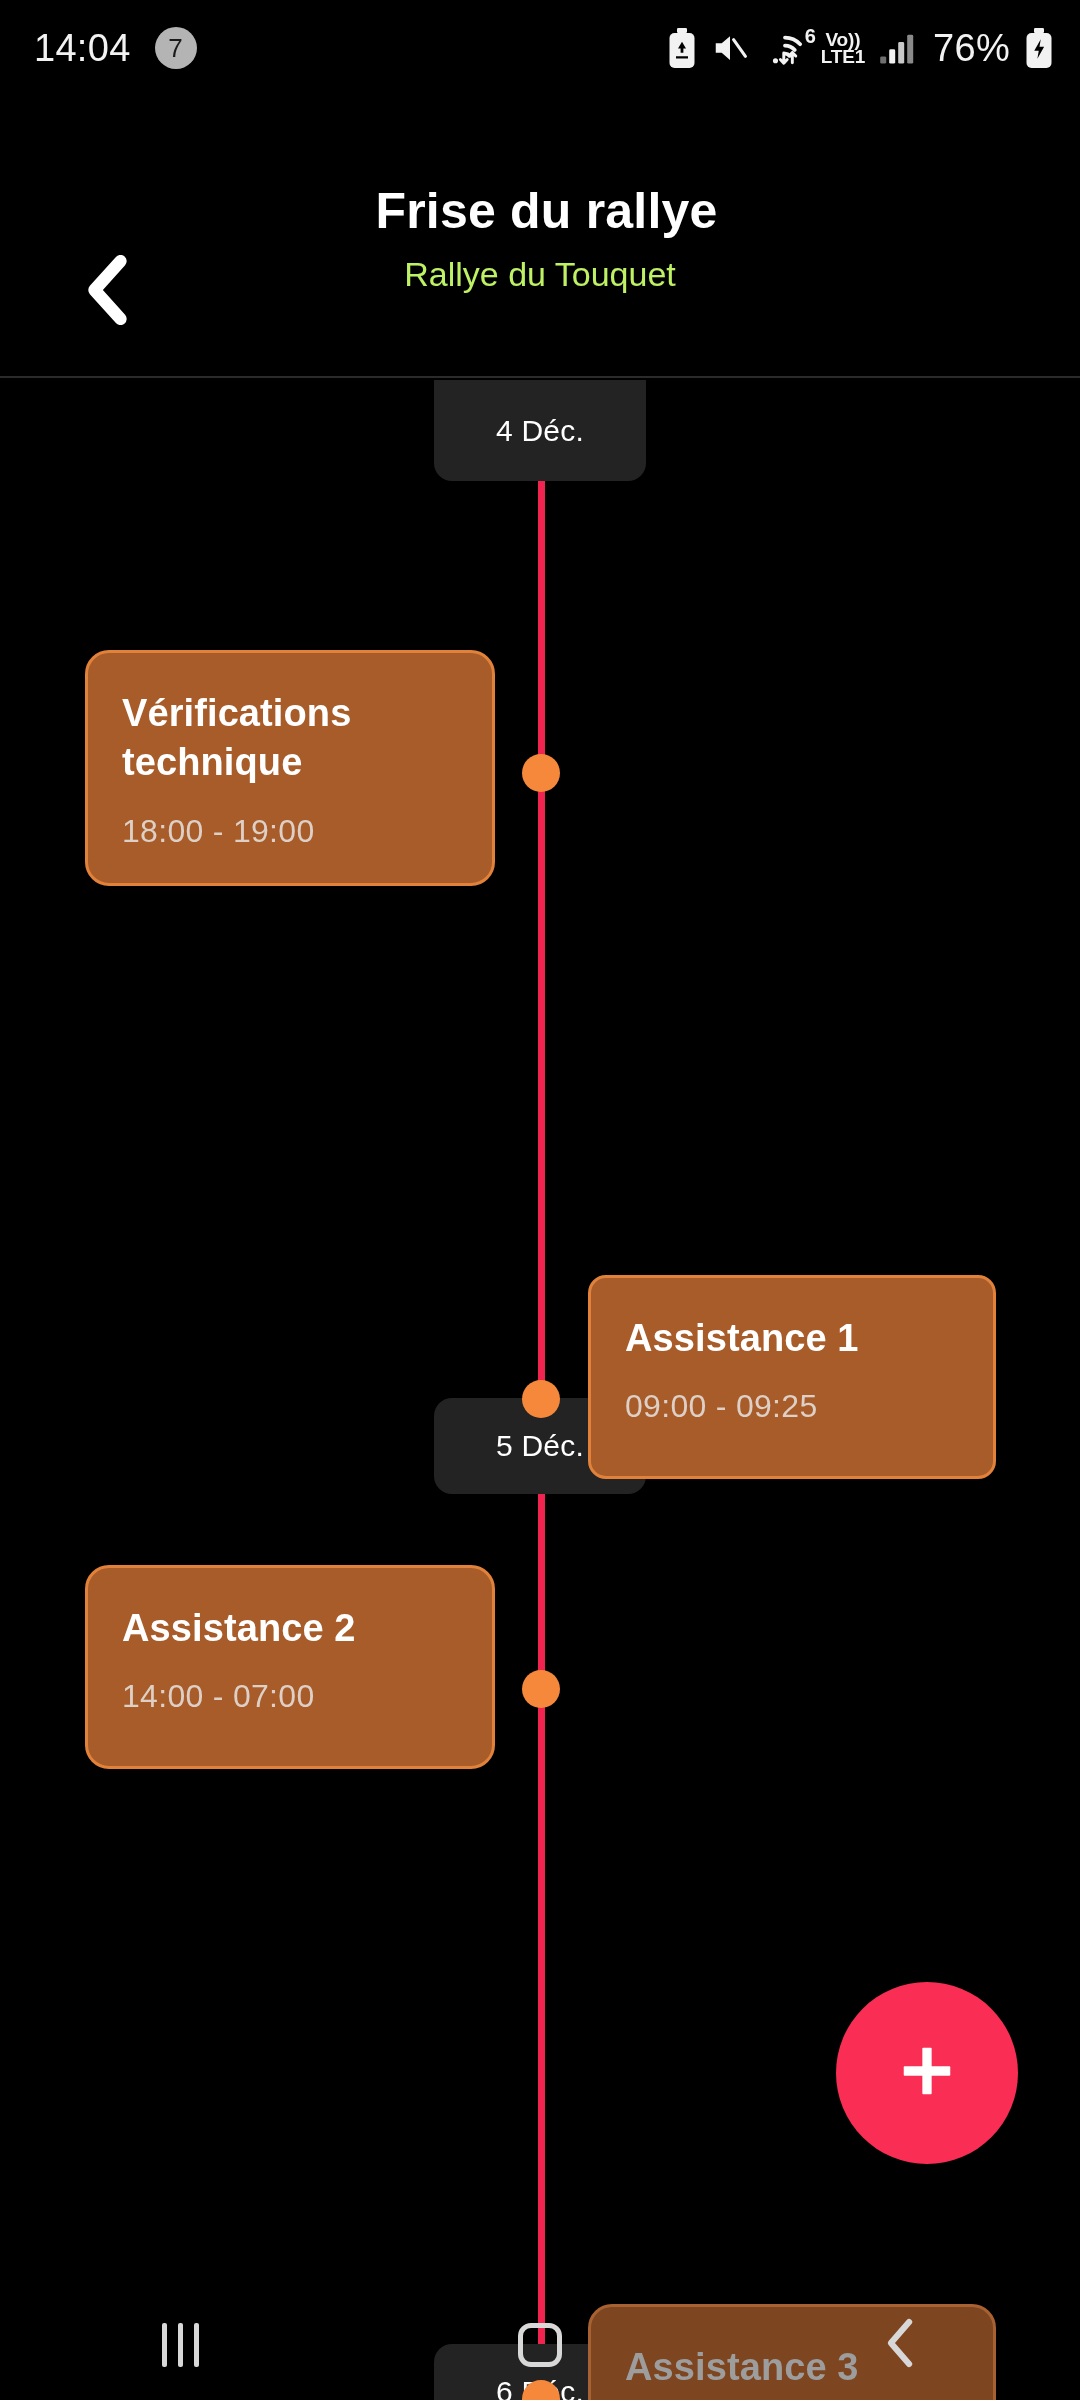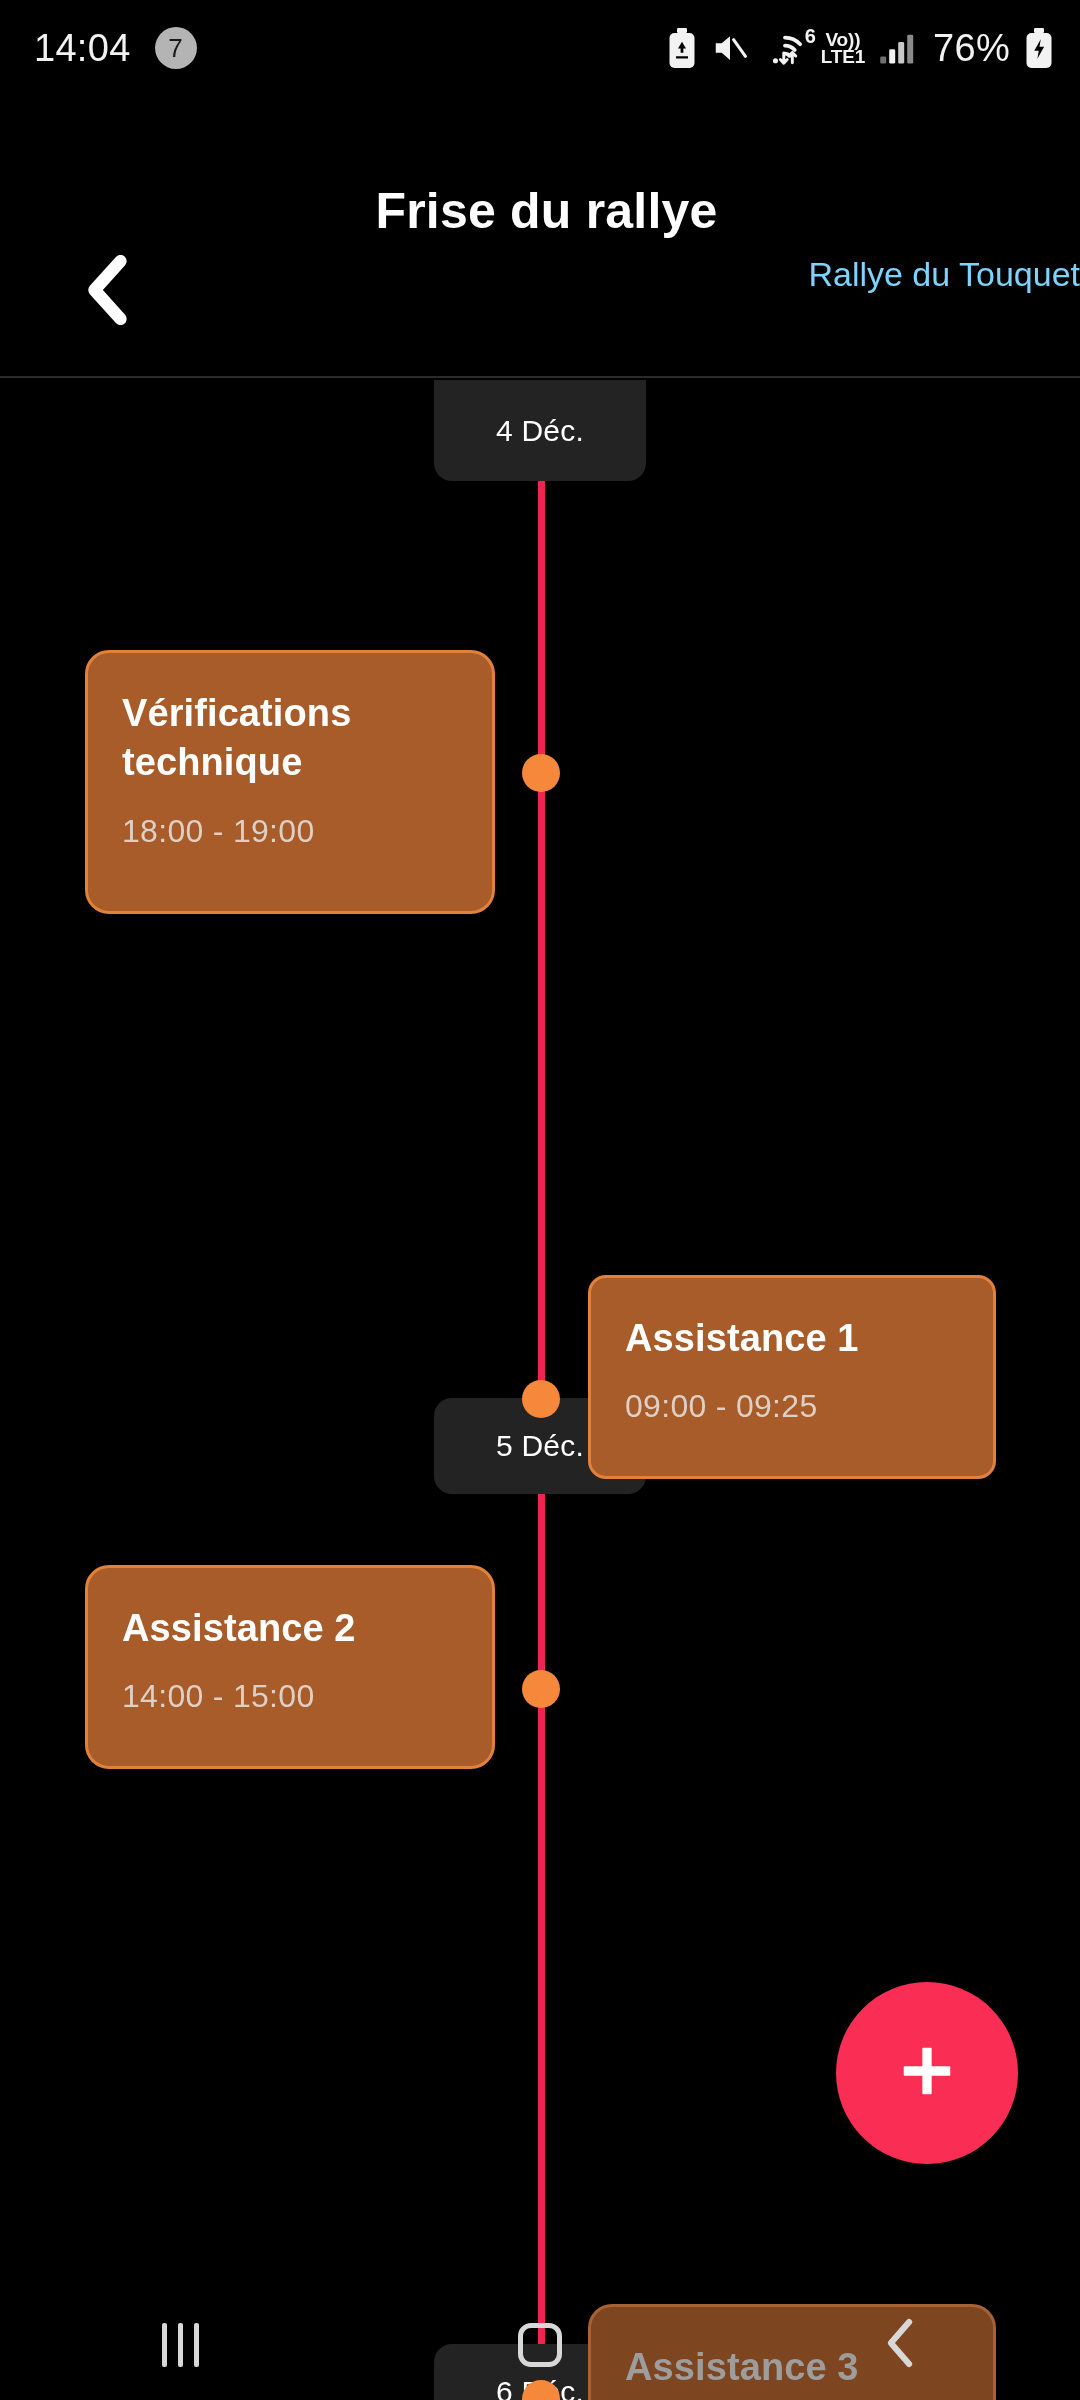--- a/index.html
+++ b/index.html
@@ -119,23 +119,22 @@
     font-weight: 700;
     color: #ffffff;
     line-height: 1.08;
     letter-spacing: 0.2px;
     margin-left: 13px;
   }
   .header-subtitle {
     margin-top: 18px;
     font-size: 34px;
     font-weight: 400;
-    color: #7dd3fc;
+    color: #bef264;
     line-height: 1.1;
-    text-align: right;
   }
 
   
   .timeline-area {
     position: absolute;
     top: 380px; left: 0;
     width: 1080px;
     height: 2020px;
     background: #000000;
     overflow: hidden;
@@ -337,37 +336,37 @@
     <div class="header-subtitle">Rallye du Touquet</div>
   </div>
 </div>
 
 <div class="timeline-area">
 
   <div class="timeline-rail"></div>
 
   <div class="date-chip" style="left:434px; top:-95px; width:212px; height:196px; padding-top:96px;">4 Déc.</div>
 
-  <div class="event-card" style="left:85px; top:270px; width:410px; height:264px;">
+  <div class="event-card" style="left:85px; top:270px; width:410px; height:236px;">
     <div class="event-title">Vérifications technique</div>
     <div class="event-time">18:00 - 19:00</div>
   </div>
   <div class="event-dot" style="left:522px; top:374px;"></div>
 
   <div class="date-chip" style="left:434px; top:1018px; width:212px; height:96px;">5 Déc.</div>
 
   <div class="event-card" style="left:588px; top:895px; width:408px; height:204px;border-radius:18px;">
     <div class="event-title">Assistance 1</div>
     <div class="event-time">09:00 - 09:25</div>
   </div>
   <div class="event-dot" style="left:522px; top:1000px;"></div>
 
   <div class="event-card" style="left:85px; top:1185px; width:410px; height:204px;">
     <div class="event-title">Assistance 2</div>
-    <div class="event-time">14:00 - 15:00</div>
+    <div class="event-time">14:00 - 07:00</div>
   </div>
   <div class="event-dot" style="left:522px; top:1290px;"></div>
 
   <div class="date-chip" style="left:434px; top:1964px; width:212px; height:96px;">6 Déc.</div>
 
   <div class="event-card dimmed" style="left:588px; top:1924px; width:408px; height:210px;">
     <div class="event-title">Assistance 3</div>
   </div>
   <div class="event-dot" style="left:522px; top:2000px;"></div>
 

